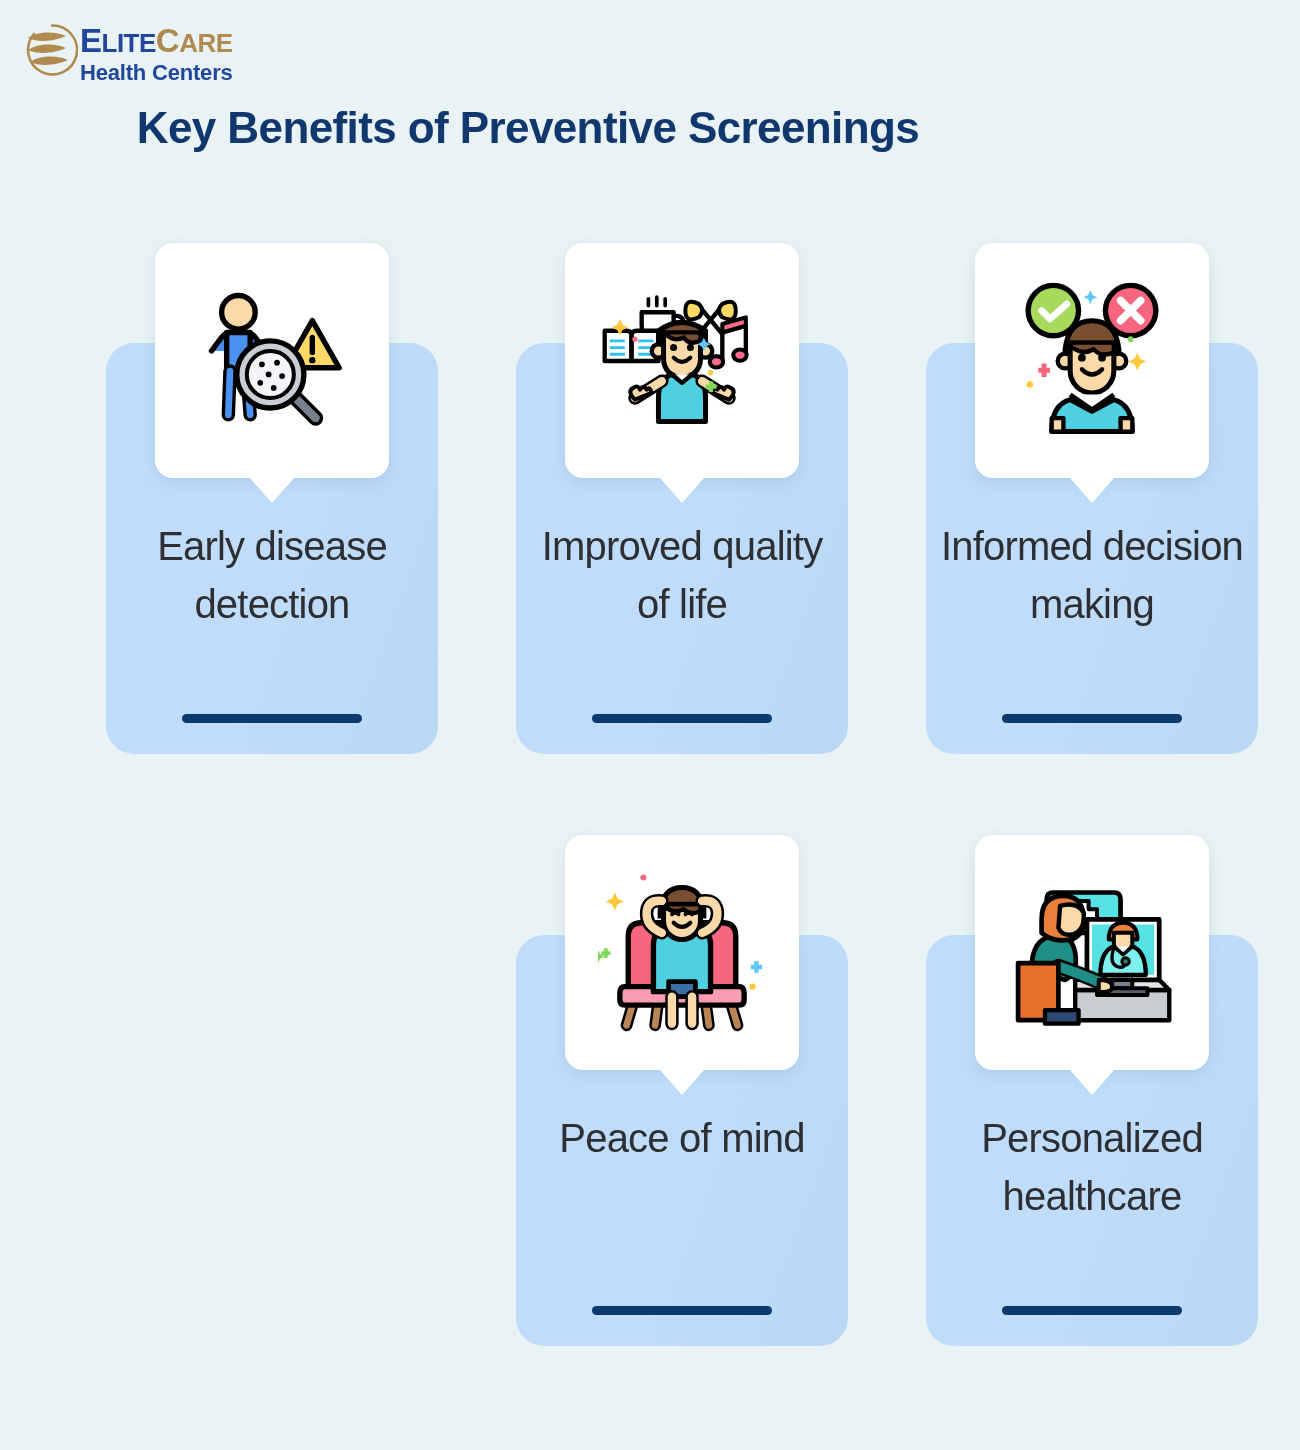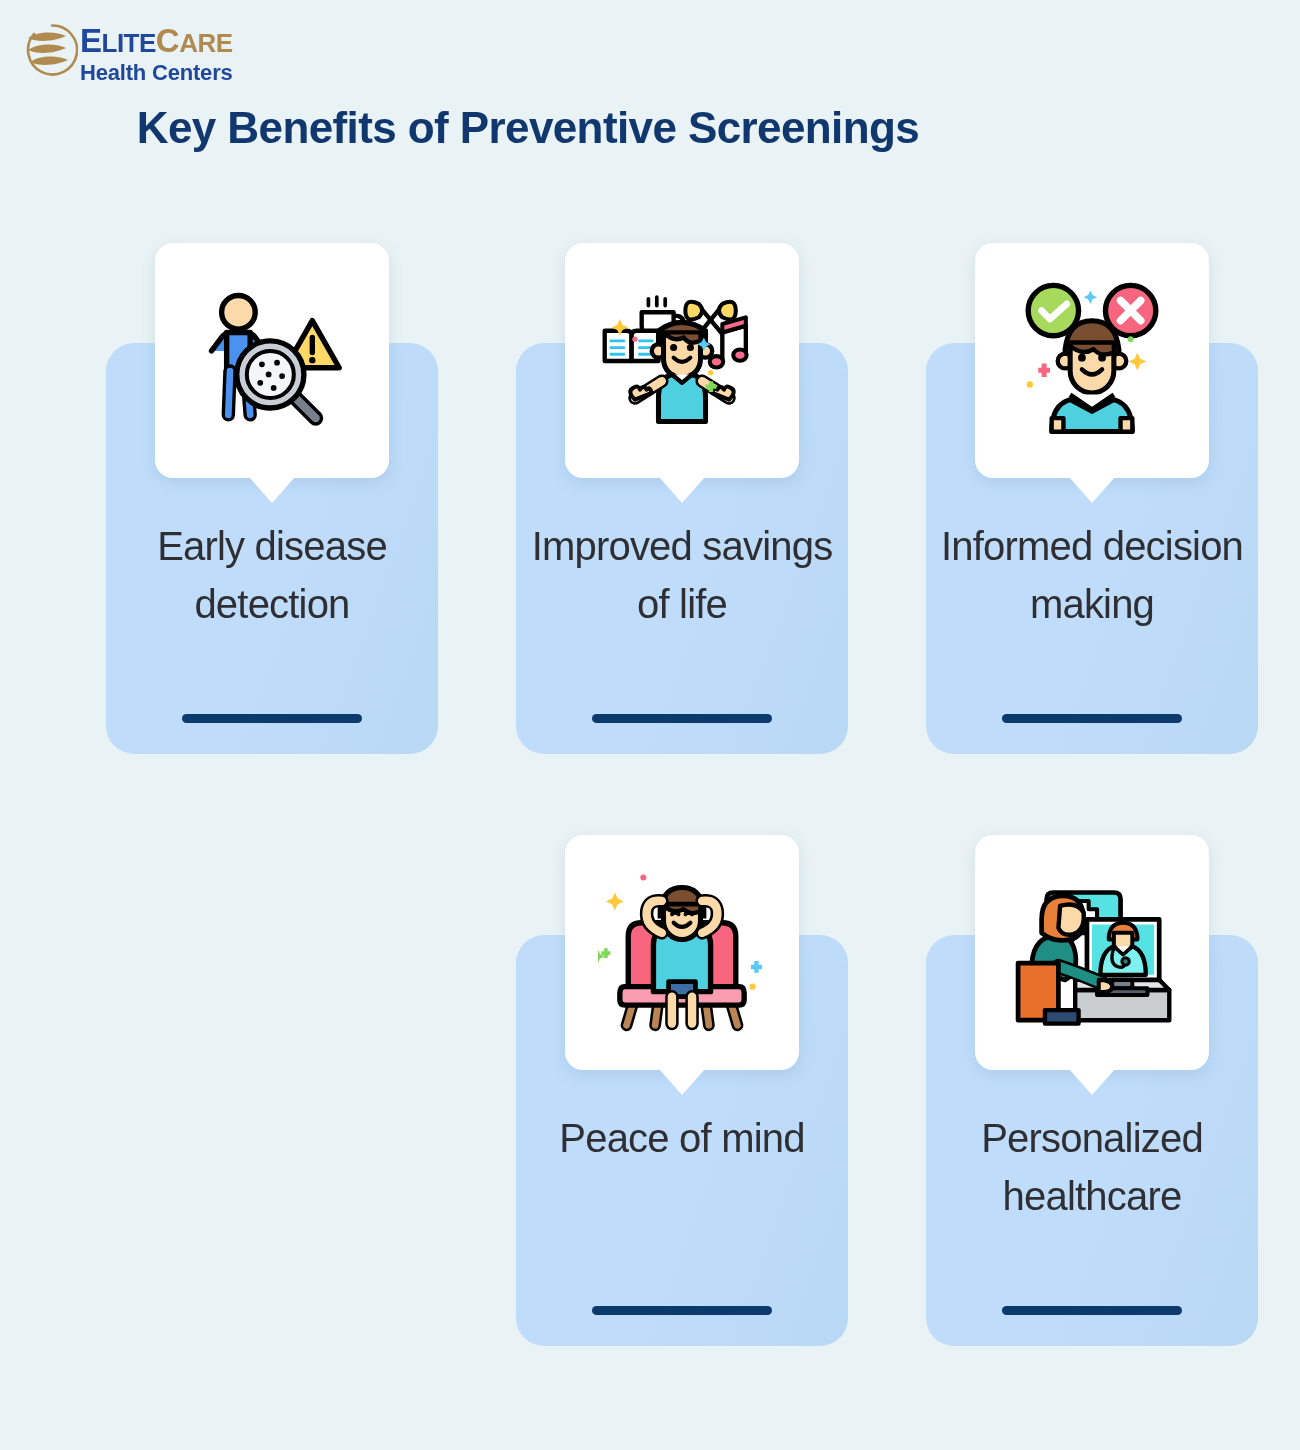--- a/index.html
+++ b/index.html
@@ -173,21 +173,21 @@
             <path d="M22 73 q-5 -5 -1 -7 q3 -2 4 1 q2 -3 4 0 q2 -2 3 2 Z" fill="#fcd9a8" stroke="#000" stroke-width="2.4" stroke-linejoin="round"></path>
             <path d="M78 73 q5 -5 1 -7 q-3 -2 -4 1 q-2 -3 -4 0 q-2 -2 -3 2 Z" fill="#fcd9a8" stroke="#000" stroke-width="2.4" stroke-linejoin="round"></path>
 
             <path d="M13 25 l1.6 3.4 l3.4 1.6 l-3.4 1.6 l-1.6 3.4 l-1.6 -3.4 l-3.4 -1.6 l3.4 -1.6 Z" fill="#ffc93c"></path>
             <circle cx="22" cy="37" r="1.6" fill="#f76a8a"></circle>
             <circle cx="67" cy="57" r="1.6" fill="#ffc93c"></circle>
             <path d="M64 64 l2 0 l0 -2 l2.5 0 l0 2 l2 0 l0 2.5 l-2 0 l0 2 l-2.5 0 l0 -2 l-2 0 Z" fill="#7ed957"></path>
             <path d="M63 36 l1.3 2.7 l2.7 1.3 l-2.7 1.3 l-1.3 2.7 l-1.3 -2.7 l-2.7 -1.3 l2.7 -1.3 Z" fill="#5bc8f5"></path>
           </svg>
         </div>
-        <div class="label">Improved savings of life</div>
+        <div class="label">Improved quality of life</div>
         <div class="underline"></div>
       </div>
 
       <div class="benefit col2">
         <div class="card-bg"></div>
         <div class="bubble">
           <svg class="bubble-art" viewBox="0 0 100 100">
 
             <circle cx="27" cy="20" r="15" fill="#a7d95c" stroke="#000" stroke-width="3.2"></circle>
             <path d="M20 20 l5 5 l10 -9" fill="none" stroke="#fff" stroke-width="4" stroke-linecap="round" stroke-linejoin="round"></path>

